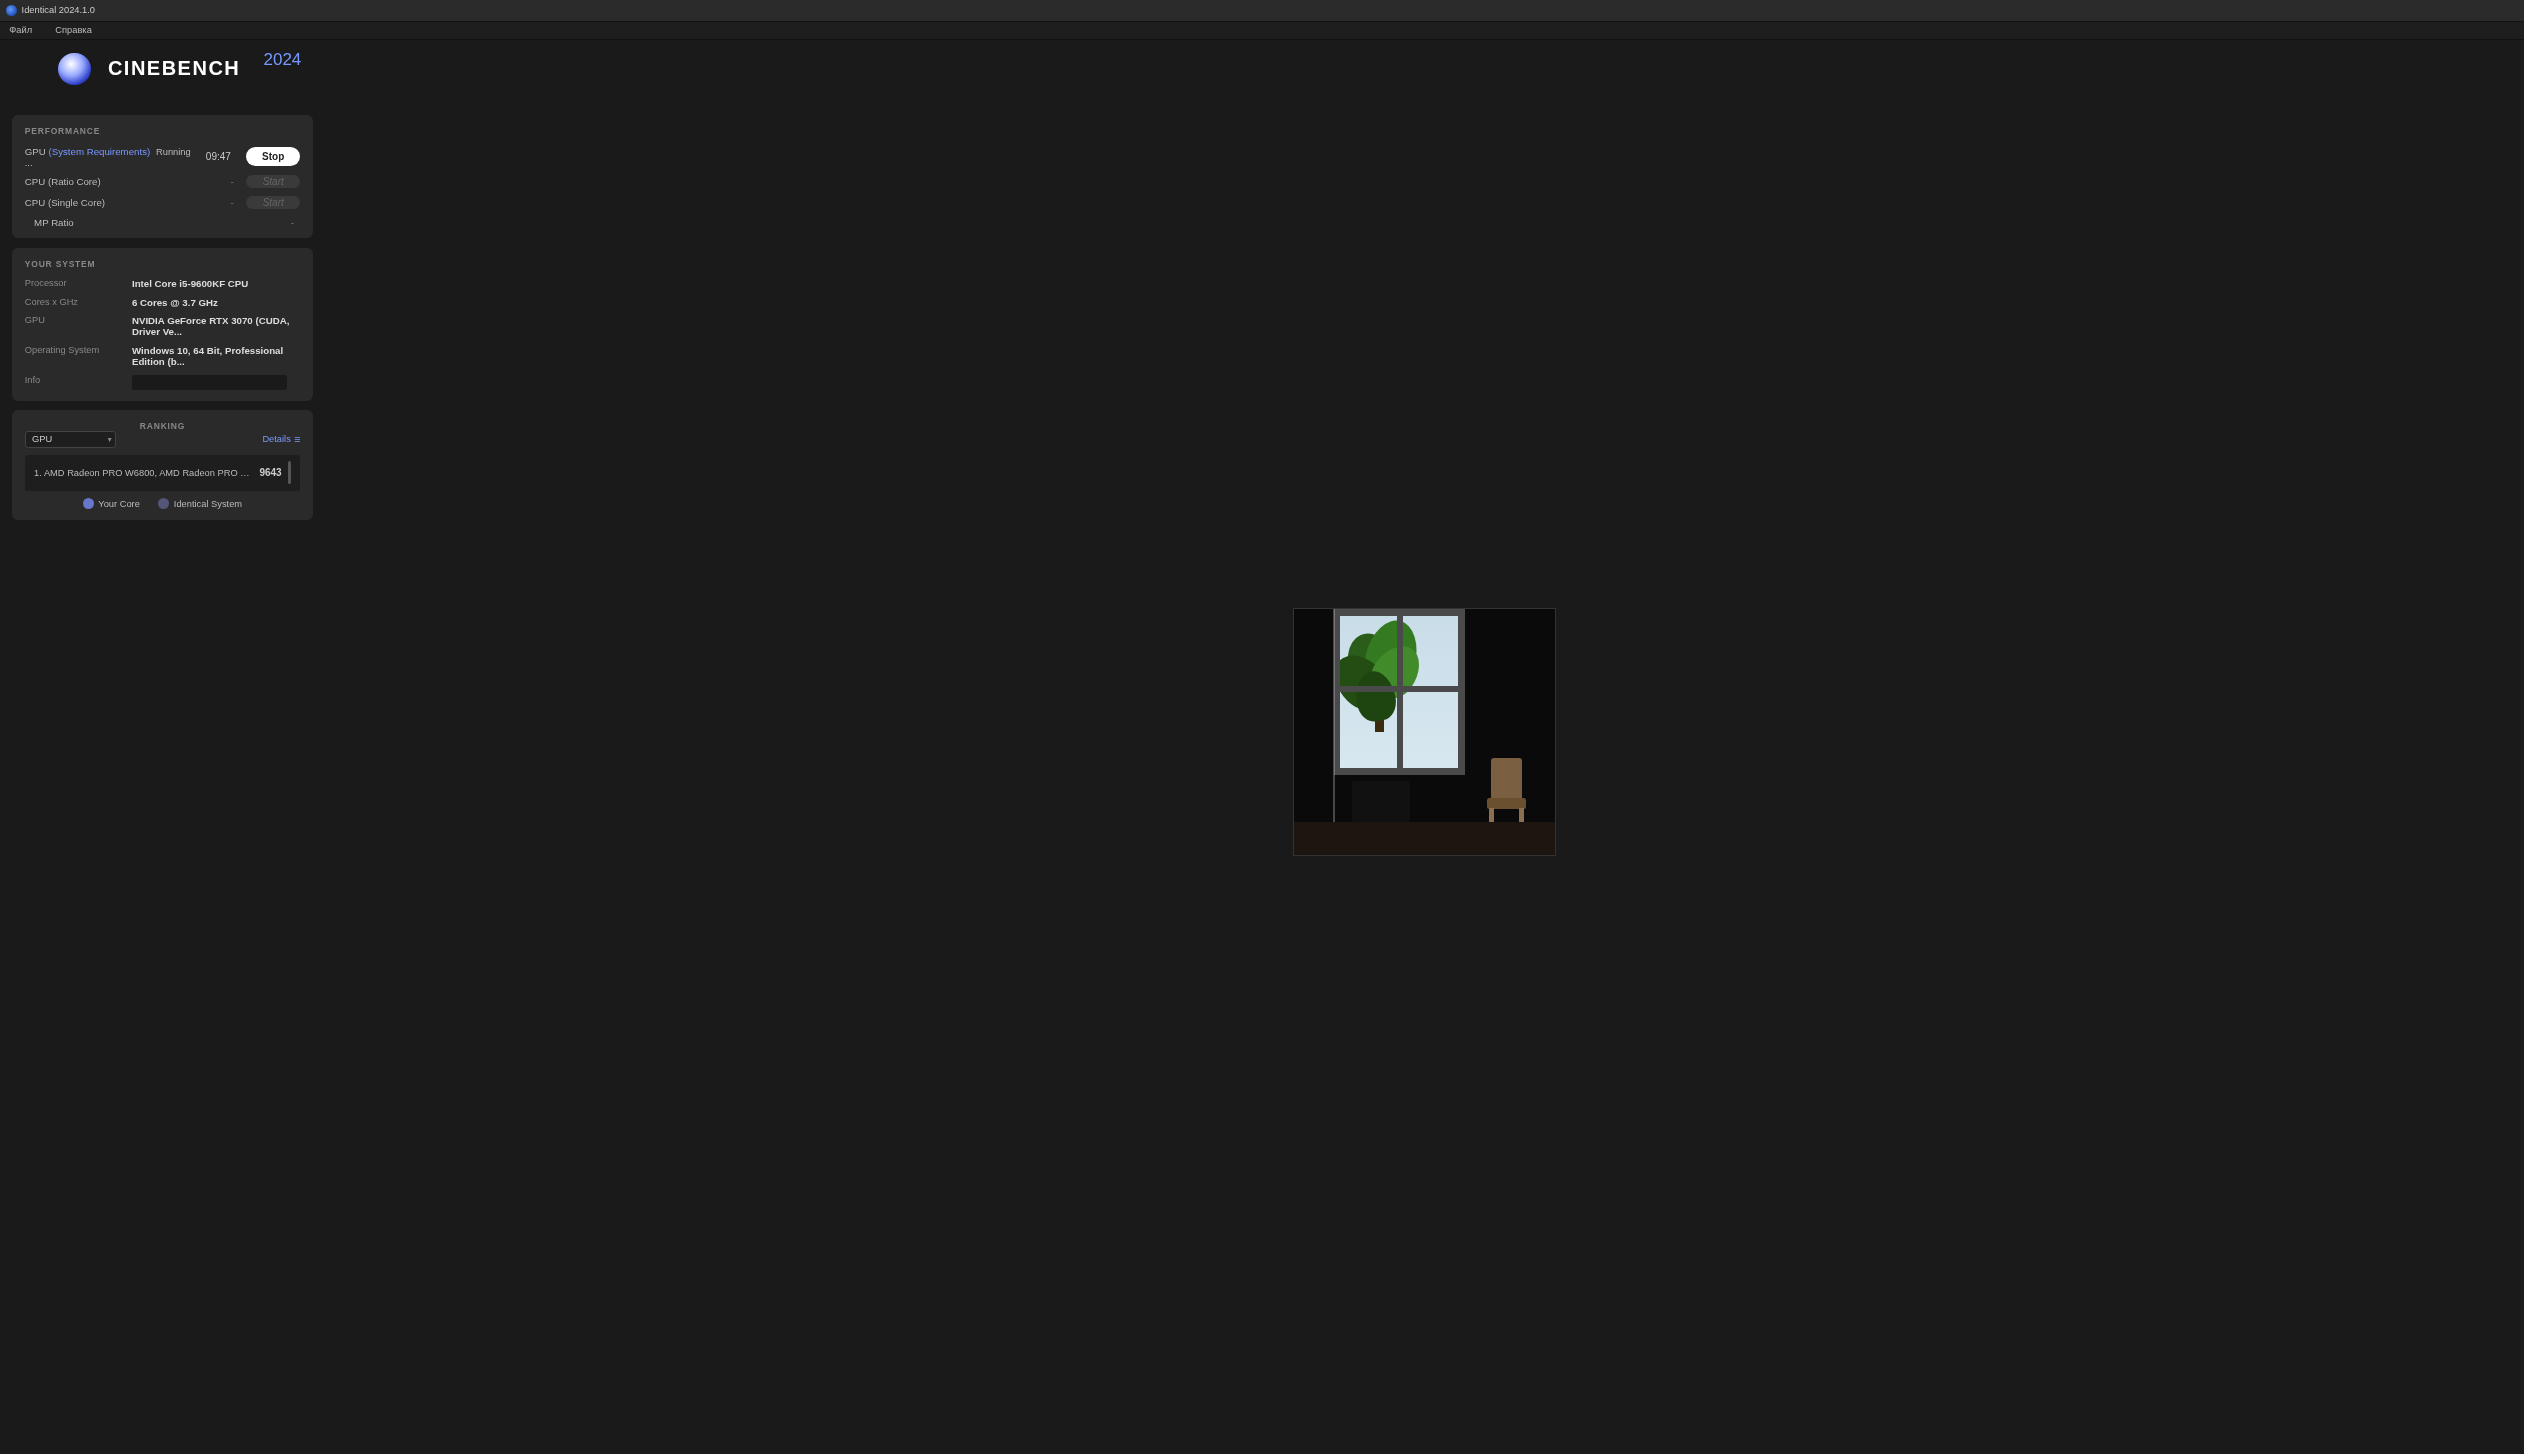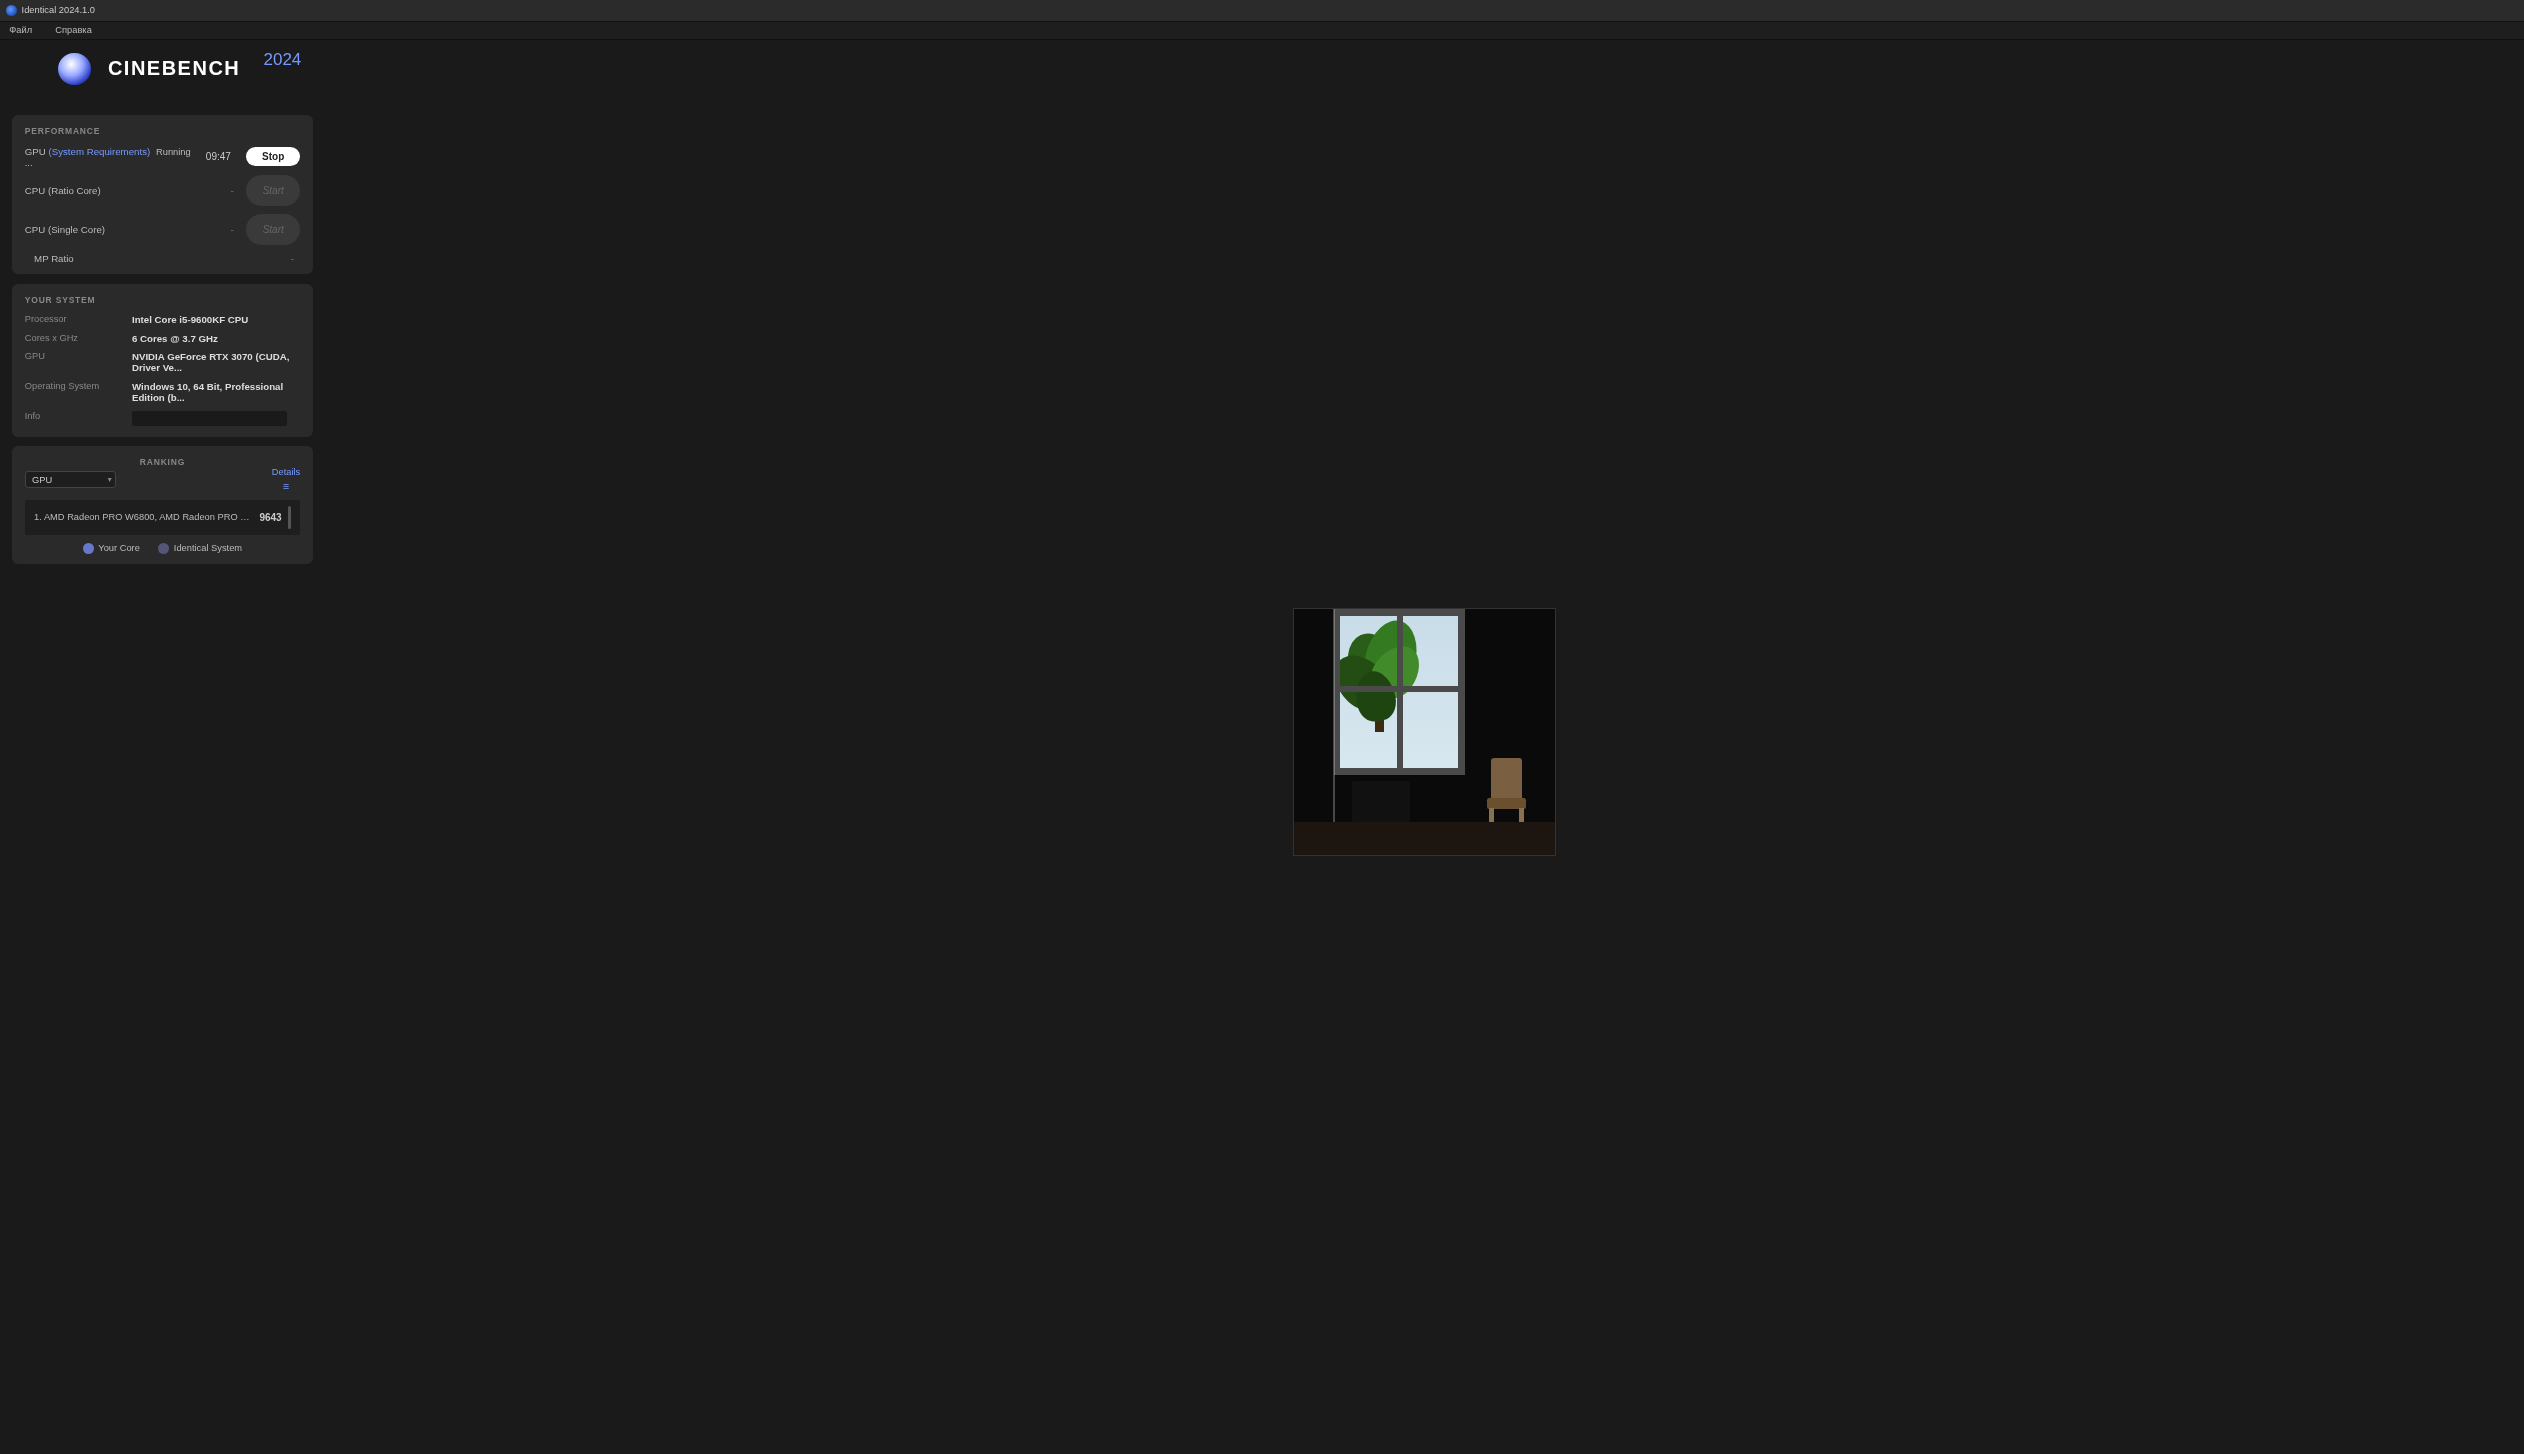--- a/index.html
+++ b/index.html
@@ -147,21 +147,21 @@
       font-size: 10px;
       font-weight: 600;
       cursor: pointer;
       min-width: 54px;
     }
     .btn-start {
       background: #3a3a3a;
       color: #666;
       border: none;
       border-radius: 15.5px;
-      padding: 10px 14px;
+      padding: 1px 14px;
       font-size: 10px;
       cursor: default;
       min-width: 54px;
       font-style: italic;
     }
     .perf-dash {
       color: #666;
       margin-right: 6.2px;
     }
 
@@ -222,21 +222,20 @@
       color: #888;
       font-size: 7.7px;
     }
     .details-link {
       color: #7799ff;
       font-size: 9.3px;
       cursor: pointer;
       display: flex;
       align-items: center;
       gap: 3.1px;
-      flex-direction: column;
     }
 
     .ranking-row {
       background: #1e1e1e;
       border-radius: 3.1px;
       padding: 6.2px 9.3px;
       display: flex;
       align-items: center;
       justify-content: space-between;
       margin-bottom: 3.1px;

